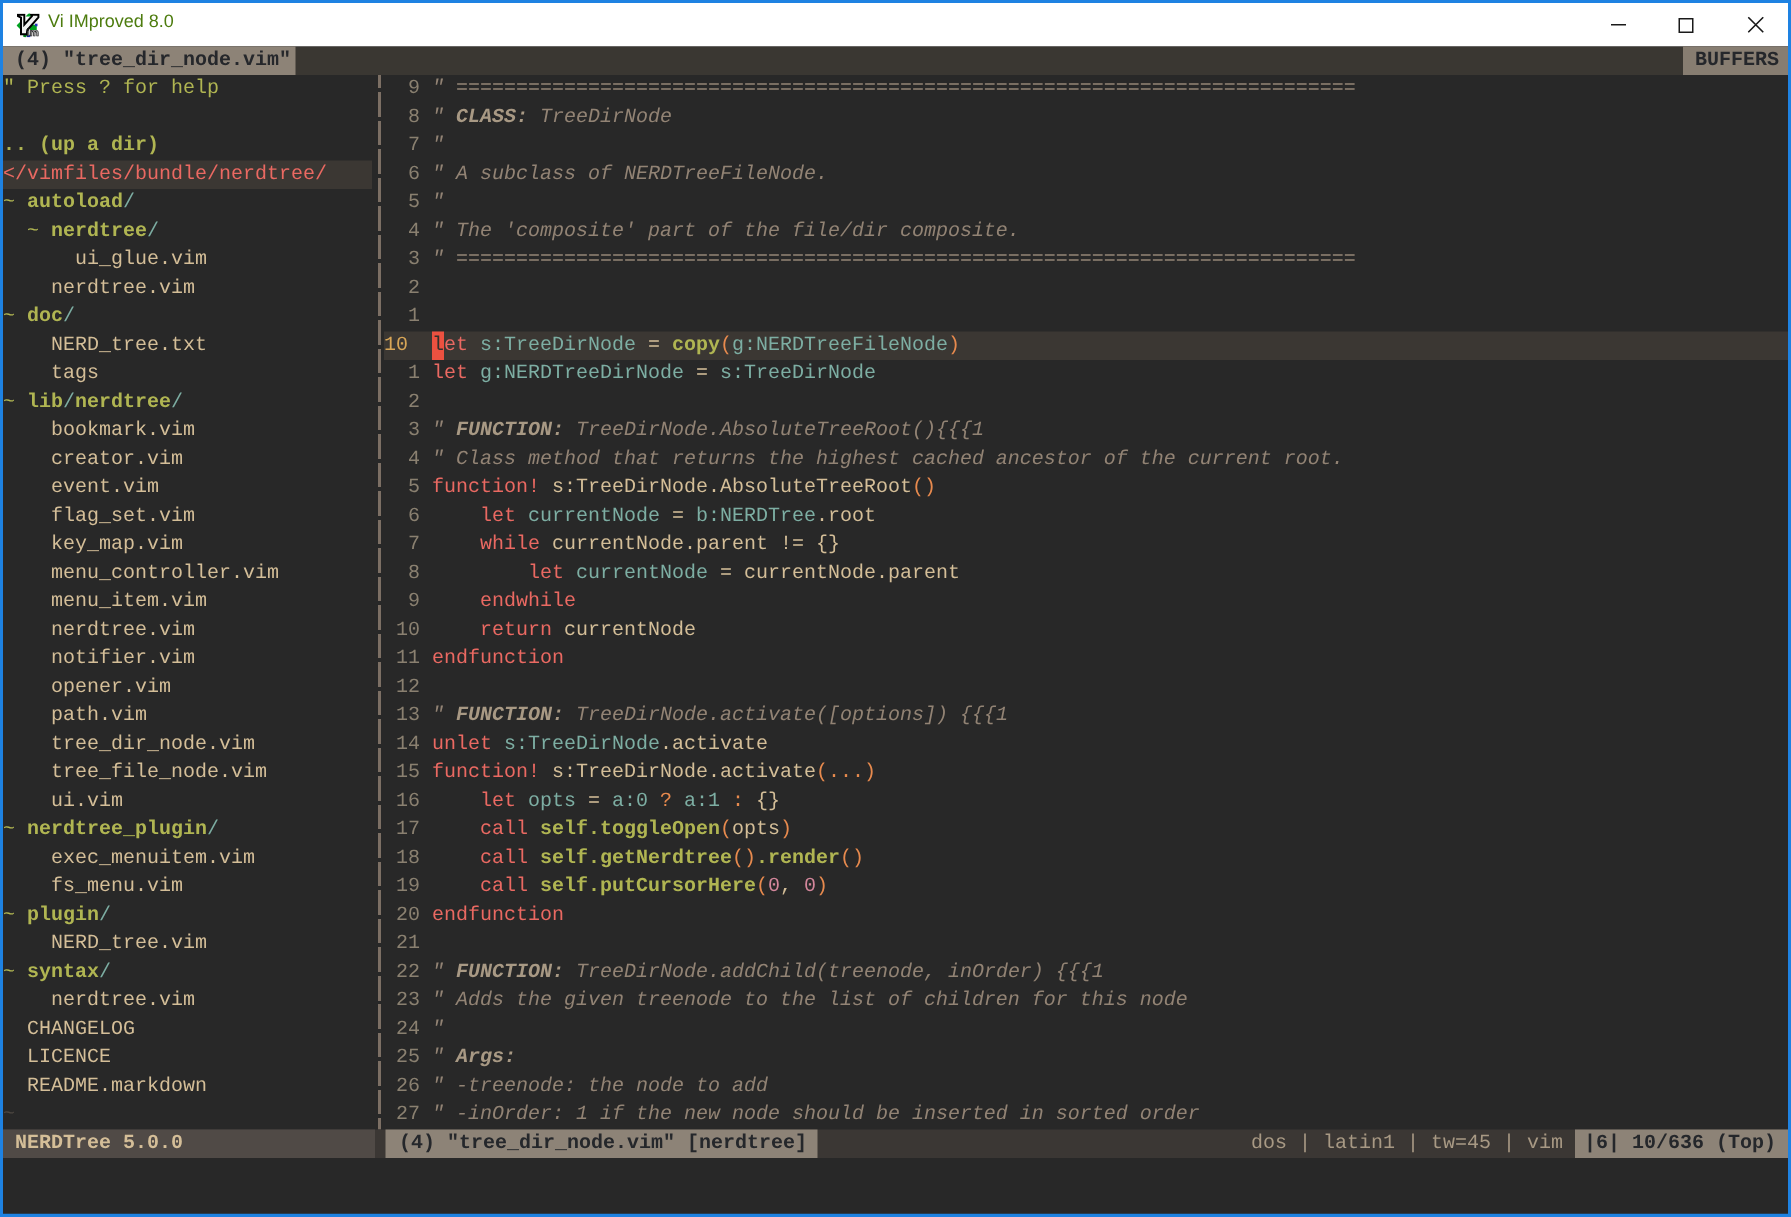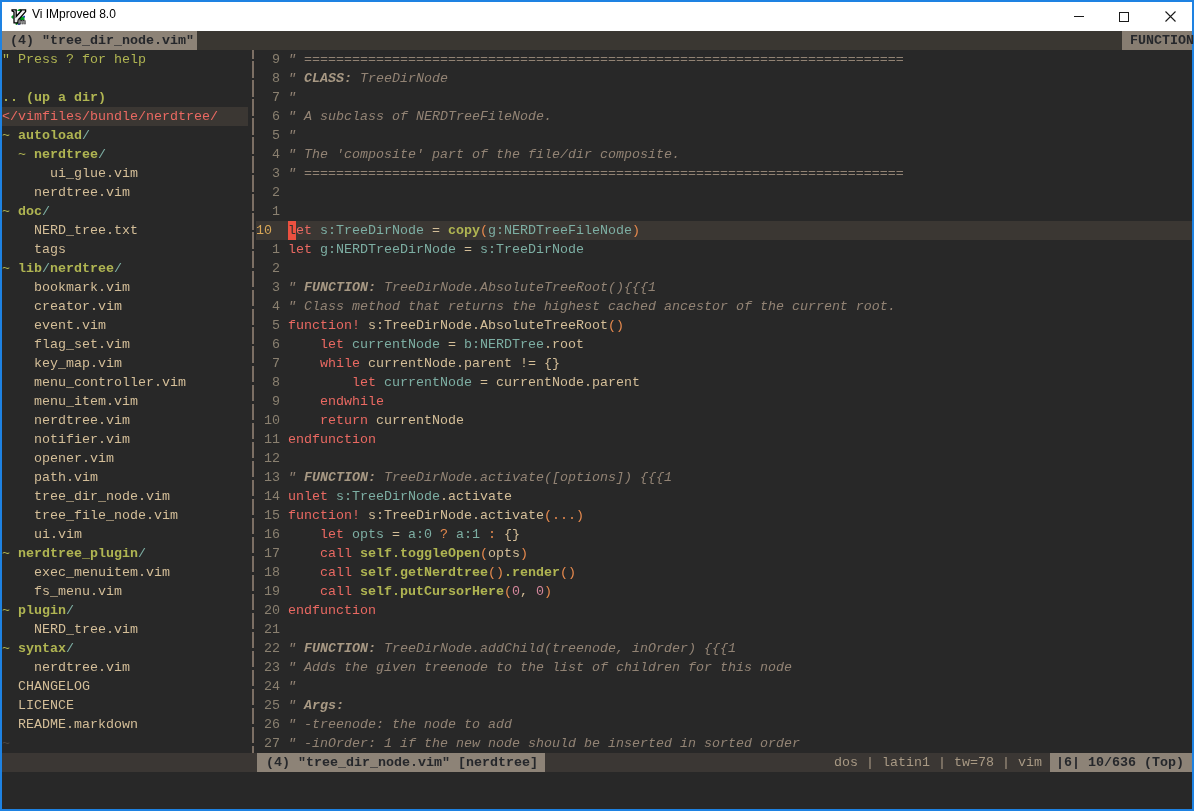--- a/index.html
+++ b/index.html
@@ -1,16 +1,16 @@
 <!DOCTYPE html>
 <html><head><meta charset="utf-8"><title>Vi IMproved 8.0</title><style>
 html,body{margin:0;padding:0;width:1194px;height:811px;overflow:hidden;background:#1e82e2;}
 #win{position:absolute;left:2px;top:2px;width:1190px;height:807px;background:#282828;}
 #title{position:absolute;left:0;top:0;width:1190px;height:29px;background:#ffffff;}
-#ttext{position:absolute;left:30px;top:5px;font:12px "Liberation Sans",sans-serif;color:#000000;}
+#ttext{position:absolute;left:30px;top:5px;font:12px "Liberation Sans",sans-serif;color:#4d7c0f;}
 #tabs{position:absolute;left:0;top:29px;width:1190px;height:19px;background:#3a3732;}
 .mono{margin:0;font:13.33px/19px "Liberation Mono",monospace;white-space:pre;}
 .r{height:19px;}
 #tab1{position:absolute;left:0;top:0;width:187px;height:19px;background:#8d8377;color:#25272b;font-weight:bold;padding-left:8px;}
 #bufs{position:absolute;left:1120px;top:0;width:62px;height:19px;background:#877d71;color:#25272b;font-weight:bold;padding-left:8px;}
 #ntcur{position:absolute;left:0;top:105px;width:246px;height:19px;background:#3b3733;}
 #codecur{position:absolute;left:254px;top:219px;width:936px;height:19px;background:#3b3733;}
 #tree{position:absolute;left:0;top:48px;color:#d4be98;}
 #code{position:absolute;left:254px;top:48px;color:#d4be98;}
 #vsep{position:absolute;left:249.5px;top:48px;width:2.5px;height:703px;
@@ -37,29 +37,30 @@
     </svg>
     <div id="ttext">Vi IMproved 8.0</div>
     <div style="position:absolute;left:1072px;top:14px;width:10px;height:1px;background:#1a1a1a;"></div>
     <div style="position:absolute;left:1117px;top:10px;width:8px;height:8px;border:1px solid #1a1a1a;"></div>
     <svg width="11" height="11" viewBox="0 0 11 11" style="position:absolute;left:1163px;top:9px;">
       <path d="M0.5,0.5 L10.5,10.5 M10.5,0.5 L0.5,10.5" stroke="#1a1a1a" stroke-width="1.1"></path>
     </svg>
   </div>
   <div id="tabs" class="mono">
     <div id="tab1">(4) "tree_dir_node.vim"</div>
-    <div id="bufs">FUNCTION</div>
+    <div id="bufs">BUFFERS</div>
   </div>
   <div id="ntcur"></div>
   <div id="codecur"></div>
   <div id="cursor" class="mono">l</div>
   <pre id="tree" class="mono"><div class="r"><span style="color:#b0b552;">" Press ? for help</span></div><div class="r"></div><div class="r"><span style="color:#b0b552;font-weight:bold;">.. (up a dir)</span></div><div class="r"><span style="color:#ea6962;">&lt;/vimfiles/bundle/nerdtree/</span></div><div class="r"><span style="color:#b0b552;">~ </span><span style="color:#b0b552;font-weight:bold;">autoload</span><span style="color:#7daea3;">/</span></div><div class="r"><span style="color:#b0b552;">  ~ </span><span style="color:#b0b552;font-weight:bold;">nerdtree</span><span style="color:#7daea3;">/</span></div><div class="r"><span style="color:#d4be98;">      ui_glue.vim</span></div><div class="r"><span style="color:#d4be98;">    nerdtree.vim</span></div><div class="r"><span style="color:#b0b552;">~ </span><span style="color:#b0b552;font-weight:bold;">doc</span><span style="color:#7daea3;">/</span></div><div class="r"><span style="color:#d4be98;">    NERD_tree.txt</span></div><div class="r"><span style="color:#d4be98;">    tags</span></div><div class="r"><span style="color:#b0b552;">~ </span><span style="color:#b0b552;font-weight:bold;">lib</span><span style="color:#7daea3;">/</span><span style="color:#b0b552;font-weight:bold;">nerdtree</span><span style="color:#7daea3;">/</span></div><div class="r"><span style="color:#d4be98;">    bookmark.vim</span></div><div class="r"><span style="color:#d4be98;">    creator.vim</span></div><div class="r"><span style="color:#d4be98;">    event.vim</span></div><div class="r"><span style="color:#d4be98;">    flag_set.vim</span></div><div class="r"><span style="color:#d4be98;">    key_map.vim</span></div><div class="r"><span style="color:#d4be98;">    menu_controller.vim</span></div><div class="r"><span style="color:#d4be98;">    menu_item.vim</span></div><div class="r"><span style="color:#d4be98;">    nerdtree.vim</span></div><div class="r"><span style="color:#d4be98;">    notifier.vim</span></div><div class="r"><span style="color:#d4be98;">    opener.vim</span></div><div class="r"><span style="color:#d4be98;">    path.vim</span></div><div class="r"><span style="color:#d4be98;">    tree_dir_node.vim</span></div><div class="r"><span style="color:#d4be98;">    tree_file_node.vim</span></div><div class="r"><span style="color:#d4be98;">    ui.vim</span></div><div class="r"><span style="color:#b0b552;">~ </span><span style="color:#b0b552;font-weight:bold;">nerdtree_plugin</span><span style="color:#7daea3;">/</span></div><div class="r"><span style="color:#d4be98;">    exec_menuitem.vim</span></div><div class="r"><span style="color:#d4be98;">    fs_menu.vim</span></div><div class="r"><span style="color:#b0b552;">~ </span><span style="color:#b0b552;font-weight:bold;">plugin</span><span style="color:#7daea3;">/</span></div><div class="r"><span style="color:#d4be98;">    NERD_tree.vim</span></div><div class="r"><span style="color:#b0b552;">~ </span><span style="color:#b0b552;font-weight:bold;">syntax</span><span style="color:#7daea3;">/</span></div><div class="r"><span style="color:#d4be98;">    nerdtree.vim</span></div><div class="r"><span style="color:#d4be98;">  CHANGELOG</span></div><div class="r"><span style="color:#d4be98;">  LICENCE</span></div><div class="r"><span style="color:#d4be98;">  README.markdown</span></div><div class="r"><span style="color:#4d4741;">~</span></div>
 </pre>
   <pre id="code" class="mono"><div class="r"><span style="color:#8a8070;">  9 </span><span style="color:#928374;font-style:italic;">" ===========================================================================</span></div><div class="r"><span style="color:#8a8070;">  8 </span><span style="color:#928374;font-style:italic;">" </span><span style="color:#a89984;font-weight:bold;font-style:italic;">CLASS:</span><span style="color:#928374;font-style:italic;"> TreeDirNode</span></div><div class="r"><span style="color:#8a8070;">  7 </span><span style="color:#928374;font-style:italic;">"</span></div><div class="r"><span style="color:#8a8070;">  6 </span><span style="color:#928374;font-style:italic;">" A subclass of NERDTreeFileNode.</span></div><div class="r"><span style="color:#8a8070;">  5 </span><span style="color:#928374;font-style:italic;">"</span></div><div class="r"><span style="color:#8a8070;">  4 </span><span style="color:#928374;font-style:italic;">" The 'composite' part of the file/dir composite.</span></div><div class="r"><span style="color:#8a8070;">  3 </span><span style="color:#928374;font-style:italic;">" ===========================================================================</span></div><div class="r"><span style="color:#8a8070;">  2 </span></div><div class="r"><span style="color:#8a8070;">  1 </span></div><div class="r"><span style="color:#d8a657;">10  </span><span style="color:#ea6962;">let</span><span style="color:#d4be98;"> </span><span style="color:#7daea3;">s:TreeDirNode</span><span style="color:#d4be98;"> = </span><span style="color:#b0b552;font-weight:bold;">copy</span><span style="color:#e78a4e;">(</span><span style="color:#7daea3;">g:NERDTreeFileNode</span><span style="color:#e78a4e;">)</span></div><div class="r"><span style="color:#8a8070;">  1 </span><span style="color:#ea6962;">let</span><span style="color:#d4be98;"> </span><span style="color:#7daea3;">g:NERDTreeDirNode</span><span style="color:#d4be98;"> = </span><span style="color:#7daea3;">s:TreeDirNode</span></div><div class="r"><span style="color:#8a8070;">  2 </span></div><div class="r"><span style="color:#8a8070;">  3 </span><span style="color:#928374;font-style:italic;">" </span><span style="color:#a89984;font-weight:bold;font-style:italic;">FUNCTION:</span><span style="color:#928374;font-style:italic;"> TreeDirNode.AbsoluteTreeRoot(){{{1</span></div><div class="r"><span style="color:#8a8070;">  4 </span><span style="color:#928374;font-style:italic;">" Class method that returns the highest cached ancestor of the current root.</span></div><div class="r"><span style="color:#8a8070;">  5 </span><span style="color:#ea6962;">function!</span><span style="color:#d4be98;"> s:TreeDirNode.AbsoluteTreeRoot</span><span style="color:#e78a4e;">()</span></div><div class="r"><span style="color:#8a8070;">  6 </span><span style="color:#d4be98;">    </span><span style="color:#ea6962;">let</span><span style="color:#d4be98;"> </span><span style="color:#7daea3;">currentNode</span><span style="color:#d4be98;"> = </span><span style="color:#7daea3;">b:NERDTree</span><span style="color:#d4be98;">.root</span></div><div class="r"><span style="color:#8a8070;">  7 </span><span style="color:#d4be98;">    </span><span style="color:#ea6962;">while</span><span style="color:#d4be98;"> currentNode.parent != {}</span></div><div class="r"><span style="color:#8a8070;">  8 </span><span style="color:#d4be98;">        </span><span style="color:#ea6962;">let</span><span style="color:#d4be98;"> </span><span style="color:#7daea3;">currentNode</span><span style="color:#d4be98;"> = currentNode.parent</span></div><div class="r"><span style="color:#8a8070;">  9 </span><span style="color:#d4be98;">    </span><span style="color:#ea6962;">endwhile</span></div><div class="r"><span style="color:#8a8070;"> 10 </span><span style="color:#d4be98;">    </span><span style="color:#ea6962;">return</span><span style="color:#d4be98;"> currentNode</span></div><div class="r"><span style="color:#8a8070;"> 11 </span><span style="color:#ea6962;">endfunction</span></div><div class="r"><span style="color:#8a8070;"> 12 </span></div><div class="r"><span style="color:#8a8070;"> 13 </span><span style="color:#928374;font-style:italic;">" </span><span style="color:#a89984;font-weight:bold;font-style:italic;">FUNCTION:</span><span style="color:#928374;font-style:italic;"> TreeDirNode.activate([options]) {{{1</span></div><div class="r"><span style="color:#8a8070;"> 14 </span><span style="color:#ea6962;">unlet</span><span style="color:#d4be98;"> </span><span style="color:#7daea3;">s:TreeDirNode</span><span style="color:#d4be98;">.activate</span></div><div class="r"><span style="color:#8a8070;"> 15 </span><span style="color:#ea6962;">function!</span><span style="color:#d4be98;"> s:TreeDirNode.activate</span><span style="color:#e78a4e;">(...)</span></div><div class="r"><span style="color:#8a8070;"> 16 </span><span style="color:#d4be98;">    </span><span style="color:#ea6962;">let</span><span style="color:#d4be98;"> </span><span style="color:#7daea3;">opts</span><span style="color:#d4be98;"> = </span><span style="color:#7daea3;">a:0</span><span style="color:#d4be98;"> </span><span style="color:#e78a4e;">?</span><span style="color:#d4be98;"> </span><span style="color:#7daea3;">a:1</span><span style="color:#d4be98;"> </span><span style="color:#e78a4e;">:</span><span style="color:#d4be98;"> {}</span></div><div class="r"><span style="color:#8a8070;"> 17 </span><span style="color:#d4be98;">    </span><span style="color:#ea6962;">call</span><span style="color:#d4be98;"> </span><span style="color:#b0b552;font-weight:bold;">self.toggleOpen</span><span style="color:#e78a4e;">(</span><span style="color:#d4be98;">opts</span><span style="color:#e78a4e;">)</span></div><div class="r"><span style="color:#8a8070;"> 18 </span><span style="color:#d4be98;">    </span><span style="color:#ea6962;">call</span><span style="color:#d4be98;"> </span><span style="color:#b0b552;font-weight:bold;">self.getNerdtree</span><span style="color:#e78a4e;">()</span><span style="color:#b0b552;font-weight:bold;">.render</span><span style="color:#e78a4e;">()</span></div><div class="r"><span style="color:#8a8070;"> 19 </span><span style="color:#d4be98;">    </span><span style="color:#ea6962;">call</span><span style="color:#d4be98;"> </span><span style="color:#b0b552;font-weight:bold;">self.putCursorHere</span><span style="color:#e78a4e;">(</span><span style="color:#d3869b;">0</span><span style="color:#d4be98;">, </span><span style="color:#d3869b;">0</span><span style="color:#e78a4e;">)</span></div><div class="r"><span style="color:#8a8070;"> 20 </span><span style="color:#ea6962;">endfunction</span></div><div class="r"><span style="color:#8a8070;"> 21 </span></div><div class="r"><span style="color:#8a8070;"> 22 </span><span style="color:#928374;font-style:italic;">" </span><span style="color:#a89984;font-weight:bold;font-style:italic;">FUNCTION:</span><span style="color:#928374;font-style:italic;"> TreeDirNode.addChild(treenode, inOrder) {{{1</span></div><div class="r"><span style="color:#8a8070;"> 23 </span><span style="color:#928374;font-style:italic;">" Adds the given treenode to the list of children for this node</span></div><div class="r"><span style="color:#8a8070;"> 24 </span><span style="color:#928374;font-style:italic;">"</span></div><div class="r"><span style="color:#8a8070;"> 25 </span><span style="color:#928374;font-style:italic;">" </span><span style="color:#a89984;font-weight:bold;font-style:italic;">Args:</span><span style="color:#928374;font-style:italic;"></span></div><div class="r"><span style="color:#8a8070;"> 26 </span><span style="color:#928374;font-style:italic;">" -treenode: the node to add</span></div><div class="r"><span style="color:#8a8070;"> 27 </span><span style="color:#928374;font-style:italic;">" -inOrder: 1 if the new node should be inserted in sorted order</span></div>
 </pre>
   <div id="vsep"></div>
   <div id="stl" class="mono">
+    <div id="stl1">NERDTree 5.0.0</div>
     <div id="stl2">(4) "tree_dir_node.vim" [nerdtree]</div>
-    <div id="stl3">dos | latin1 | tw=78 | vim</div>
+    <div id="stl3">dos | latin1 | tw=45 | vim</div>
     <div id="stl4">|6| 10/636 (Top)</div>
   </div>
   <div id="cmd"></div>
 </div>
 
 </body></html>

